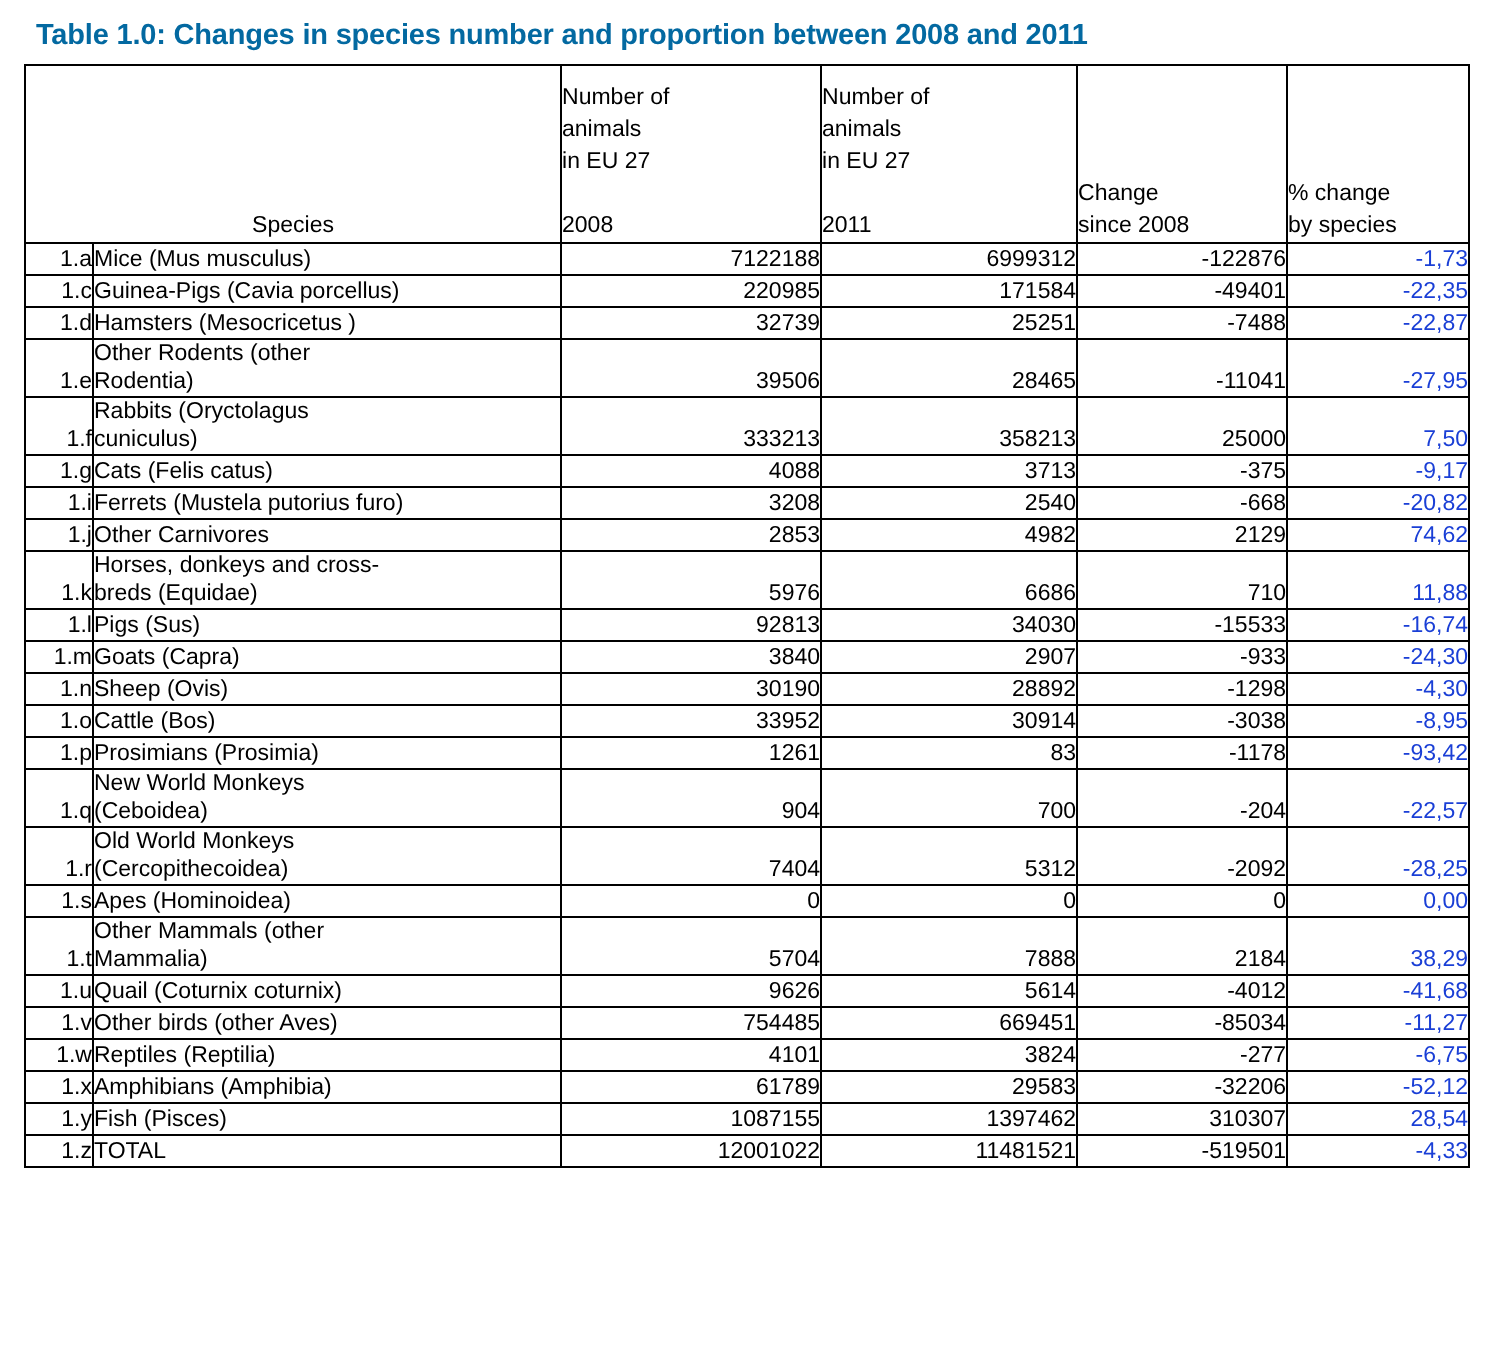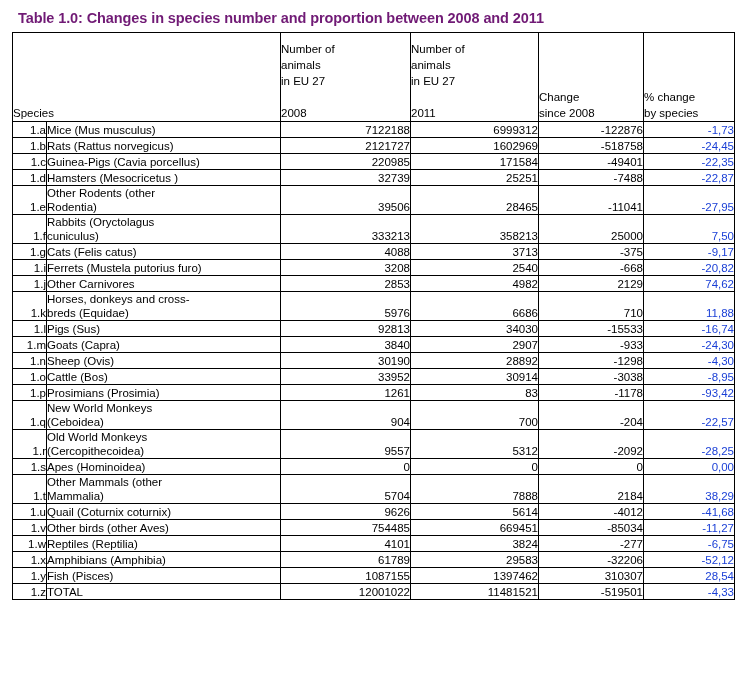--- a/index.html
+++ b/index.html
@@ -17,21 +17,21 @@
   .page {
     width: 746px;
     height: 678px;
     position: relative;
     box-sizing: border-box;
     padding: 8px 10px 0 12px;
   }
   .table-title {
     font-size: 14.5px;
     font-weight: bold;
-    color: #701a75;
+    color: #0369a1;
     margin: 2px 0 6px 6px;
     letter-spacing: -0.1px;
   }
   table.main {
     border-collapse: collapse;
     width: 722px;
     table-layout: fixed;
     border: 1px solid #000000;
   }
   table.main td, table.main th {
@@ -44,21 +44,21 @@
   
   thead td {
     vertical-align: top;
     font-weight: bold;
     font-size: 11.5px;
     padding: 7px 6px 6px 6px;
     height: 88px;
     color: #000000;
     margin-top: 32px;
   }
-  thead td.hdr-species { text-align: left; }
+  thead td.hdr-species { text-align: center; }
   thead td .hline { display: block; line-height: 16px; }
   thead td .gapline { display: block; height: 16px; }
 
   
   tbody td {
     height: 15px;
     line-height: 14px;
   }
   td.code {
     text-align: right;
@@ -137,28 +137,20 @@
     <tbody id="table-body">
         <tr>
           <td class="code">1.a</td>
           <td class="name">Mice (Mus musculus)</td>
           <td class="num">7122188</td>
           <td class="num">6999312</td>
           <td class="num">-122876</td>
           <td class="pct">-1,73</td>
         </tr>
         <tr>
-          <td class="code">1.b</td>
-          <td class="name">Rats (Rattus norvegicus)</td>
-          <td class="num">2121727</td>
-          <td class="num">1602969</td>
-          <td class="num">-518758</td>
-          <td class="pct">-24,45</td>
-        </tr>
-        <tr>
           <td class="code">1.c</td>
           <td class="name">Guinea-Pigs (Cavia porcellus)</td>
           <td class="num">220985</td>
           <td class="num">171584</td>
           <td class="num">-49401</td>
           <td class="pct">-22,35</td>
         </tr>
         <tr>
           <td class="code">1.d</td>
           <td class="name">Hamsters (Mesocricetus )</td>
@@ -274,21 +266,21 @@
           <td class="num">700</td>
           <td class="num">-204</td>
           <td class="pct">-22,57</td>
         </tr>
         <tr>
           <td class="code">1.r</td>
           <td class="name two-line">
             <span class="sub">Old World Monkeys</span>
             <span class="sub">(Cercopithecoidea)</span>
           </td>
-          <td class="num">9557</td>
+          <td class="num">7404</td>
           <td class="num">5312</td>
           <td class="num">-2092</td>
           <td class="pct">-28,25</td>
         </tr>
         <tr>
           <td class="code">1.s</td>
           <td class="name">Apes (Hominoidea)</td>
           <td class="num">0</td>
           <td class="num">0</td>
           <td class="num">0</td>

